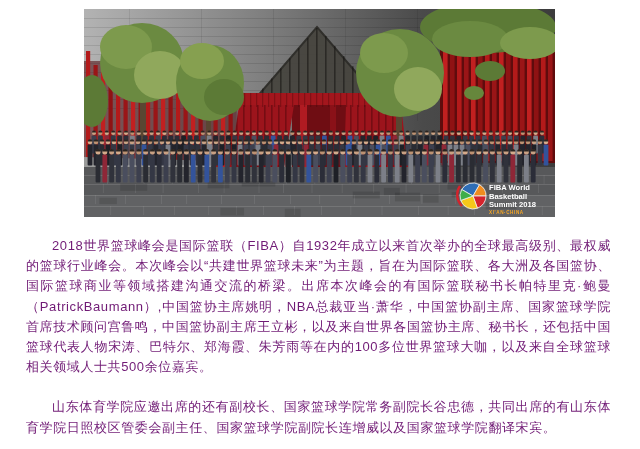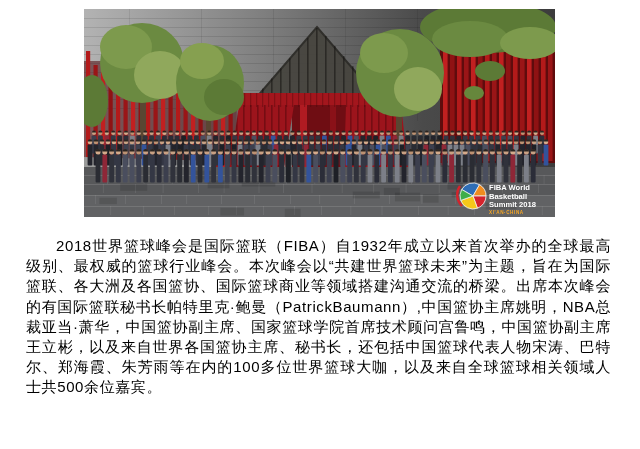--- a/index.html
+++ b/index.html
@@ -6,21 +6,21 @@
   .page{
     position:relative;width:640px;height:449px;background:#ffffff;overflow:hidden;
     font-family:"Liberation Sans","DejaVu Sans",sans-serif;
   }
   .photo{
     position:absolute;left:84px;top:9px;width:471px;height:237px;overflow:hidden;
   }
   .photo svg{display:block;width:471px;height:208px;}
   .article{
     position:absolute;left:26px;top:236px;width:585px;
-    color:#000000;font-size:15px;line-height:20.2px;letter-spacing:0.6px;
+    color:#701a75;font-size:13px;line-height:20.2px;letter-spacing:0.6px;
     text-align:justify;
   }
   .article p{margin:0;text-indent:2em;}
   .article p + p{margin-top:20px;}
   .logo-text{font-family:"Liberation Sans","DejaVu Sans",sans-serif;font-weight:bold;fill:#ffffff;}
   .logo-tag{font-family:"Liberation Sans","DejaVu Sans",sans-serif;font-weight:bold;}
 </style>
 </head>
 <body>
 
@@ -935,15 +935,16 @@
         <text class="logo-text" x="405" y="181" font-size="7.6">FIBA World</text>
         <text class="logo-text" x="405" y="189.5" font-size="7.6">Basketball</text>
         <text class="logo-text" x="405" y="198" font-size="7.6">Summit 2018</text>
         <text class="logo-tag" x="405" y="204.5" font-size="4.6" fill="#f5a623" letter-spacing="0.6">XI'AN·CHINA</text>
       </g>
     </svg>
   </div>
 
   <div class="article">
     <p>2018世界篮球峰会是国际篮联（FIBA）自1932年成立以来首次举办的全球最高级别、最权威的篮球行业峰会。本次峰会以“共建世界篮球未来”为主题，旨在为国际篮联、各大洲及各国篮协、国际篮球商业等领域搭建沟通交流的桥梁。出席本次峰会的有国际篮联秘书长帕特里克·鲍曼（PatrickBaumann）,中国篮协主席姚明，NBA总裁亚当·萧华，中国篮协副主席、国家篮球学院首席技术顾问宫鲁鸣，中国篮协副主席王立彬，以及来自世界各国篮协主席、秘书长，还包括中国篮球代表人物宋涛、巴特尔、郑海霞、朱芳雨等在内的100多位世界篮球大咖，以及来自全球篮球相关领域人士共500余位嘉宾。</p>
+    <p>山东体育学院应邀出席的还有副校长、国家篮球学院常务副院长谷忠德，共同出席的有山东体育学院日照校区管委会副主任、国家篮球学院副院长连增威以及国家篮球学院翻译宋宾。</p>
   </div>
 
 </div>
 
 </body></html>

